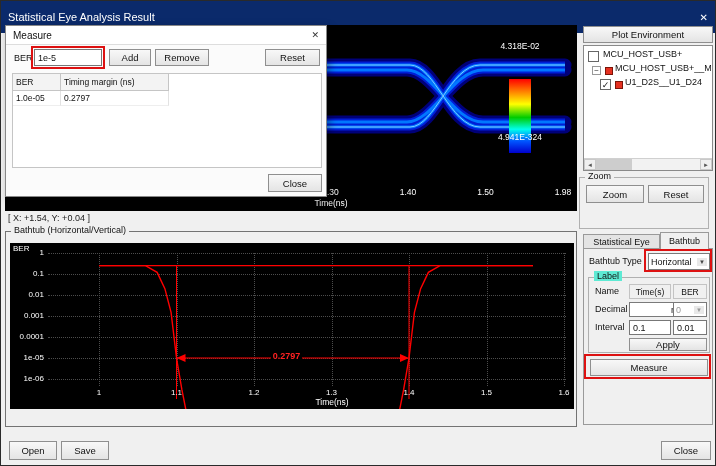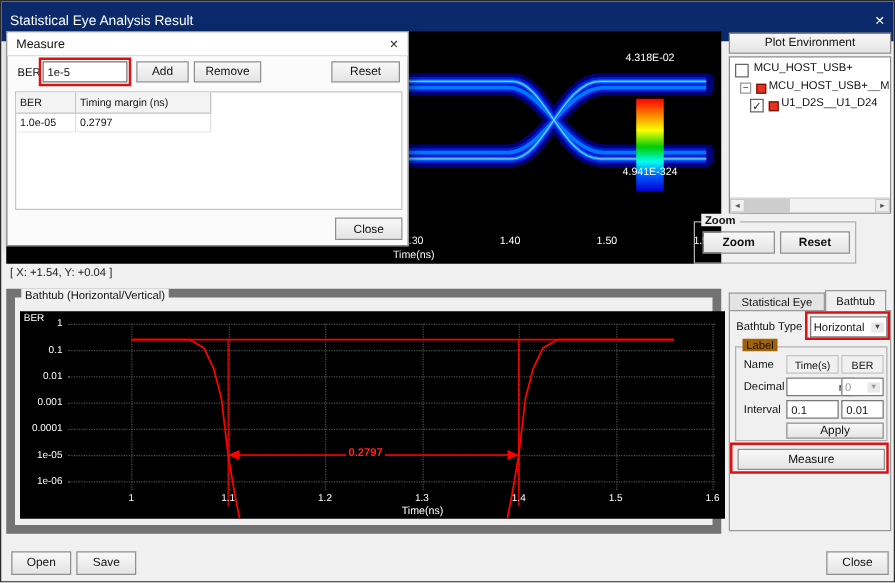--- a/index.html
+++ b/index.html
@@ -28,21 +28,21 @@
   #eyeSvg{position:absolute;left:0;top:0;}
   .colorbar{position:absolute;left:504px;top:54px;width:22px;height:74px;
     background:linear-gradient(180deg,#ff0000 0%,#ff8800 18%,#ffff00 34%,#00cc00 52%,#00ffee 68%,#0055ff 84%,#0000cc 100%);}
   .cb-label{position:absolute;color:#fff;font-size:8.5px;text-align:center;width:104px;}
   .cb-max{left:463px;top:16px;}
   .cb-min{left:463px;top:107px;}
   .ptick{position:absolute;top:162px;width:34px;text-align:center;color:#fff;font-size:8.5px;}
   .eye-xlabel{position:absolute;left:296px;top:173px;width:60px;text-align:center;color:#fff;font-size:8.5px;}
   .eye-status{position:absolute;left:7px;top:212px;font-size:9px;color:#222;}
   
-  #btGroup{position:absolute;left:4px;top:230px;width:572px;height:196px;background:#f0f0f0;border:7px solid #737373;}
+  #btGroup{position:absolute;left:4px;top:230px;width:572px;height:196px;background:#f0f0f0;border:1px solid #737373;}
   #btPlot{position:absolute;left:4px;top:11px;width:564px;height:166px;background:#000;overflow:hidden;}
   .bt-ber{position:absolute;left:3px;top:1px;color:#fff;font-size:8px;z-index:3;}
   .ylab{position:absolute;left:0;width:34px;text-align:right;color:#fff;font-size:8px;z-index:3;}
   .xlab{position:absolute;top:145px;width:30px;text-align:center;color:#fff;font-size:8px;z-index:3;}
   .gridh{position:absolute;left:38px;width:518px;height:0;border-top:1px dotted #4d4d4d;}
   .gridv{position:absolute;top:10px;width:0;height:133px;border-left:1px dotted #4d4d4d;}
   #btSvg{position:absolute;left:0;top:0;z-index:2;}
   #btAnn{position:absolute;color:#ff2222;font-size:9px;font-weight:bold;background:#000;padding:0 2px;z-index:4;}
   .bt-xlabel{position:absolute;left:292px;top:154px;width:60px;text-align:center;color:#fff;font-size:8.5px;z-index:3;}
   .bt-status{position:absolute;left:5px;top:181px;font-size:9px;color:#222;white-space:nowrap;}
@@ -51,26 +51,26 @@
   #plotEnvBtn{left:582px;top:25px;width:130px;height:17px;}
   #tree{position:absolute;left:582px;top:44px;width:130px;height:126px;background:#fff;border:1px solid #8a8a8a;font-size:9px;overflow:hidden;}
   .cb{position:absolute;width:11px;height:11px;background:#fff;border:1px solid #666;font-size:9px;line-height:10px;text-align:center;}
   .cb i{font-style:normal;font-size:9px;}
   .redsq{position:absolute;width:8px;height:8px;background:#e53020;border:1px solid #7a1408;}
   .expander{position:absolute;width:9px;height:9px;border:1px solid #999;background:#fff;font-size:8px;line-height:7px;text-align:center;color:#333;}
   .tree-label{position:absolute;white-space:nowrap;overflow:hidden;}
   .hscroll{position:absolute;left:0;bottom:0;height:12px;width:100%;background:#f2f2f2;border-top:1px solid #d0d0d0;}
   .sarrow{position:absolute;top:0;width:12px;height:11px;background:#f0f0f0;border:1px solid #c9c9c9;font-size:6px;line-height:10px;text-align:center;color:#555;}
   .sthumb{position:absolute;left:12px;top:0;width:36px;height:11px;background:#cdcdcd;}
-  #zoomGroup{left:554px;top:176px;width:130px;height:34px;font-weight:bold;}
+  #zoomGroup{left:578px;top:176px;width:130px;height:52px;}
   .tab{position:absolute;display:flex;align-items:center;justify-content:center;font-size:9px;cursor:default;}
   .tab.inactive{left:582px;top:233px;width:77px;height:14px;background:#e4e4e4;border:1px solid #9a9a9a;border-bottom:none;}
   .tab.active{left:659px;top:231px;width:49px;height:17px;background:#f0f0f0;border:1px solid #9a9a9a;border-bottom:none;z-index:5;}
   #tabPage{position:absolute;left:582px;top:247px;width:130px;height:177px;border:1px solid #9a9a9a;background:#f0f0f0;}
-  #tabPage .legend{background:#a16207;}
+  #tabPage .legend{background:#5eead4;}
   
   #measureDialog{position:absolute;left:4px;top:24px;width:322px;height:172px;background:#fbfbfb;
                  border:1px solid #888;box-shadow:3px 3px 8px rgba(0,0,0,.35);z-index:10;}
   .dlg-title{position:absolute;left:0;top:0;width:100%;height:19px;background:#fff;border-bottom:1px solid #ddd;
              display:flex;align-items:center;padding:0 7px;font-size:10px;}
   .dlg-close{margin-left:auto;font-size:9px;color:#333;}
   .mtable{position:absolute;left:6px;top:47px;width:310px;height:95px;background:#fff;border:1px solid #c5c5c5;}
   .mth{position:absolute;top:0;height:17px;background:#f3f3f3;border-right:1px solid #c5c5c5;border-bottom:1px solid #c5c5c5;
        font-size:8.5px;display:flex;align-items:center;padding:0 3px;}
   .mtd{position:absolute;height:15px;border-right:1px solid #e2e2e2;border-bottom:1px solid #eee;

